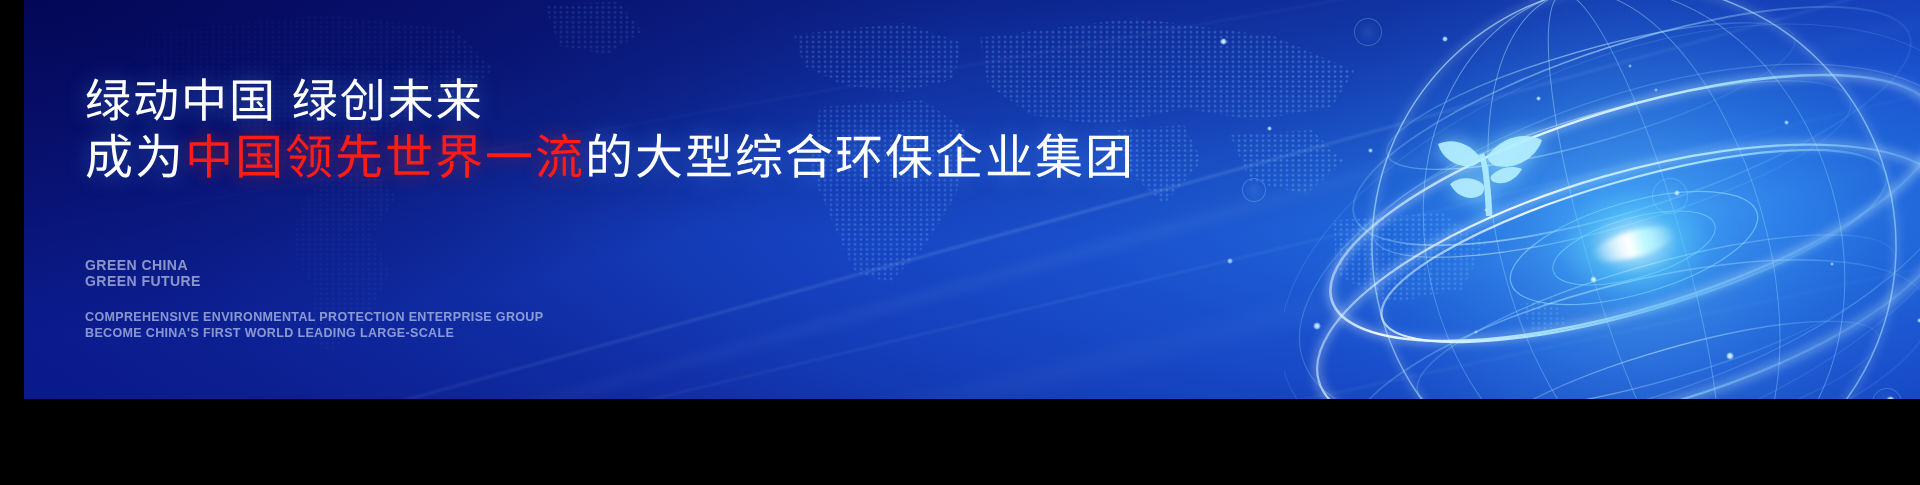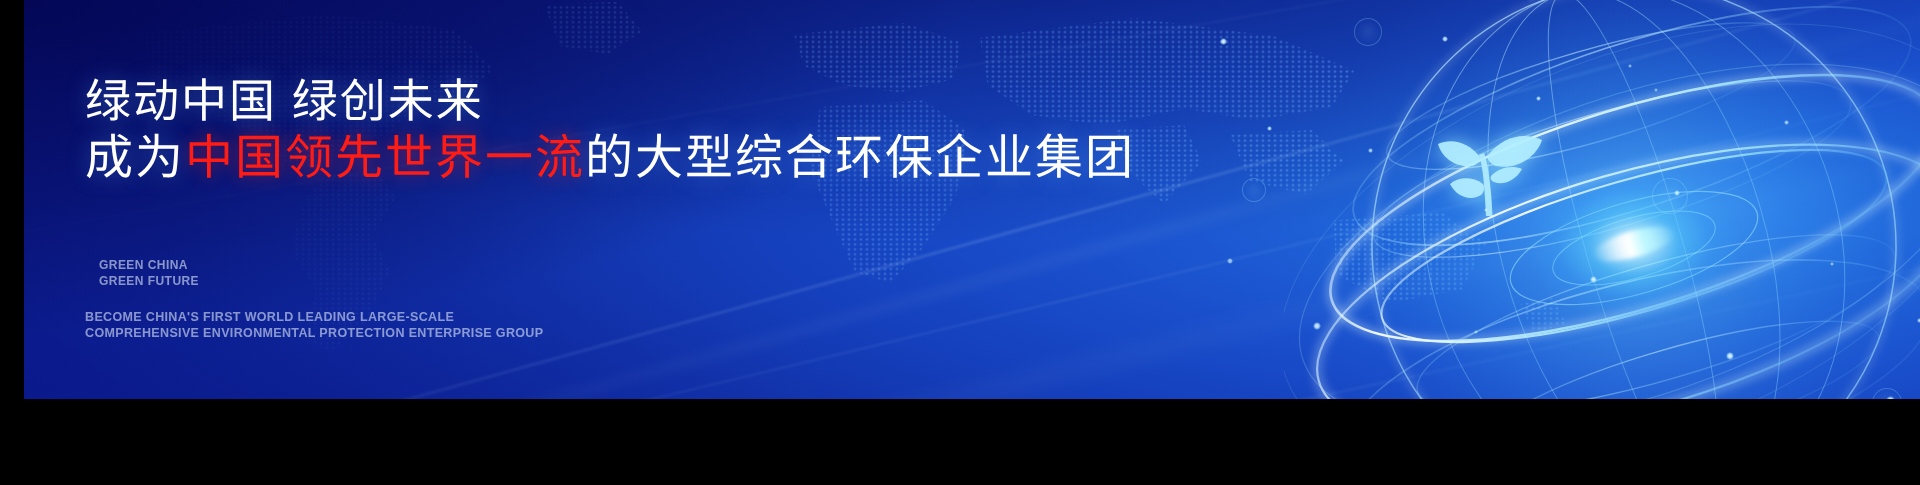--- a/index.html
+++ b/index.html
@@ -163,23 +163,23 @@
     white-space: nowrap;
     text-shadow: 0 0 22px rgba(90,170,255,.45);
   }
   .headline-2 .hl {
     color: #ff1c14;
     text-shadow: 0 0 18px rgba(255,40,30,.45);
   }
 
   .sub-en {
     position: absolute;
-    left: 14px;
+    left: 0;
     top: 258px;
-    font-size: 12px;
+    font-size: 14px;
     font-weight: 700;
     line-height: 15.5px;
     letter-spacing: .45px;
     color: rgba(215,225,245,0.62);
     white-space: nowrap;
   }
   .desc-en {
     position: absolute;
     left: 0;
     top: 310px;
@@ -381,18 +381,18 @@
     <div class="headline-1">绿动中国 绿创未来</div>
 
     <div class="headline-2"><span>成为</span><span class="hl">中国领先世界一流</span><span>的大型综合环保企业集团</span></div>
 
     <div class="sub-en">
       <div>GREEN CHINA</div>
       <div>GREEN FUTURE</div>
     </div>
 
     <div class="desc-en">
+      <div>COMPREHENSIVE ENVIRONMENTAL PROTECTION ENTERPRISE GROUP</div>
       <div>BECOME CHINA'S FIRST WORLD LEADING LARGE-SCALE</div>
-      <div>COMPREHENSIVE ENVIRONMENTAL PROTECTION ENTERPRISE GROUP</div>
     </div>
 
   </div>
 </div>
 
 </body></html>

